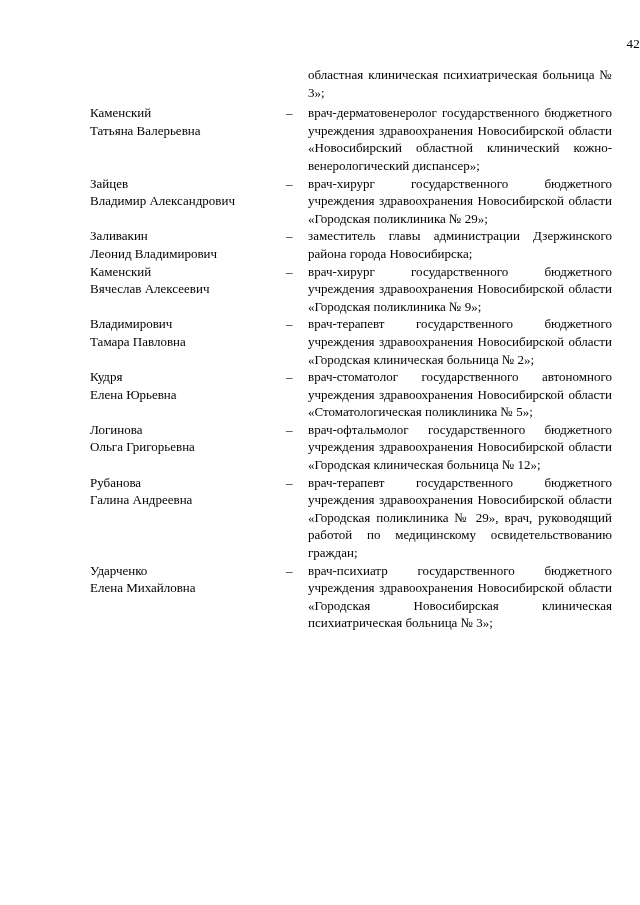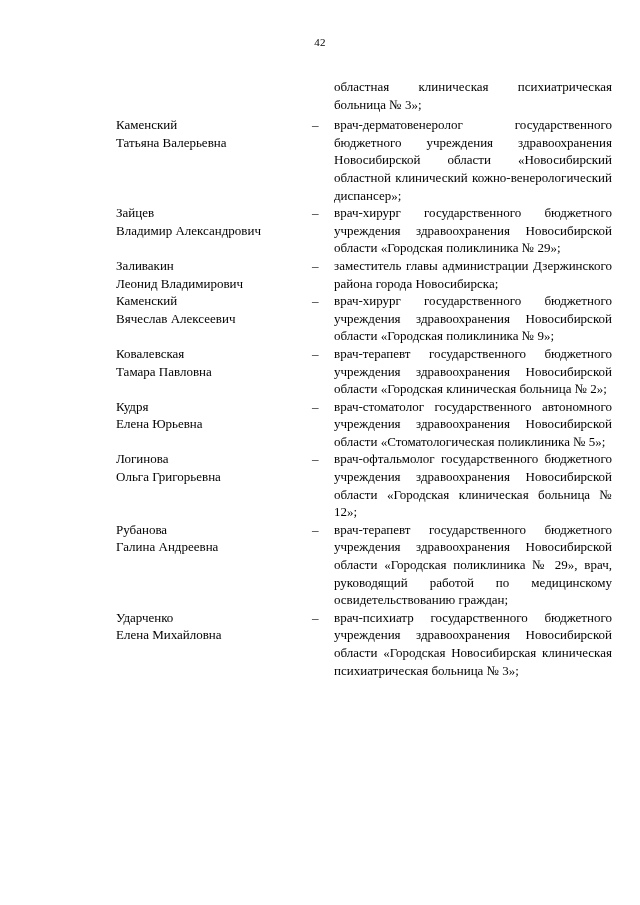--- a/index.html
+++ b/index.html
@@ -15,28 +15,28 @@
     overflow: hidden;
   }
   .page {
     position: relative;
     width: 640px;
     height: 905px;
     box-sizing: border-box;
     padding: 0;
   }
   .page-number {
-    text-align: center;
-    font-size: 11px;
+    text-align: right;
+    font-size: 13px;
     margin-top: 36px;
-    margin-bottom: 30px;
+    margin-bottom: 14px;
     letter-spacing: 0.2px;
   }
   .content {
-    padding-left: 116px;
+    padding-left: 90px;
     padding-right: 28px;
   }
   table.entries {
     width: 100%;
     border-collapse: collapse;
     table-layout: fixed;
   }
   table.entries td {
     vertical-align: top;
     padding: 0;
@@ -139,21 +139,21 @@
               <div class="name-line">Каменский</div>
               <div class="name-line">Вячеслав Алексеевич</div>
             </td>
             <td class="col-dash">–</td>
             <td class="col-desc">
               <div class="desc-block">врач-хирург государственного бюджетного учреждения здравоохранения Новосибирской области «Городская поликлиника № 9»;</div>
             </td>
           </tr>
           <tr>
             <td class="col-name">
-              <div class="name-line">Ковалевская</div>
+              <div class="name-line">Владимирович</div>
               <div class="name-line">Тамара Павловна</div>
             </td>
             <td class="col-dash">–</td>
             <td class="col-desc">
               <div class="desc-block">врач-терапевт государственного бюджетного учреждения здравоохранения Новосибирской области «Городская клиническая больница № 2»;</div>
             </td>
           </tr>
           <tr>
             <td class="col-name">
               <div class="name-line">Кудря</div>

